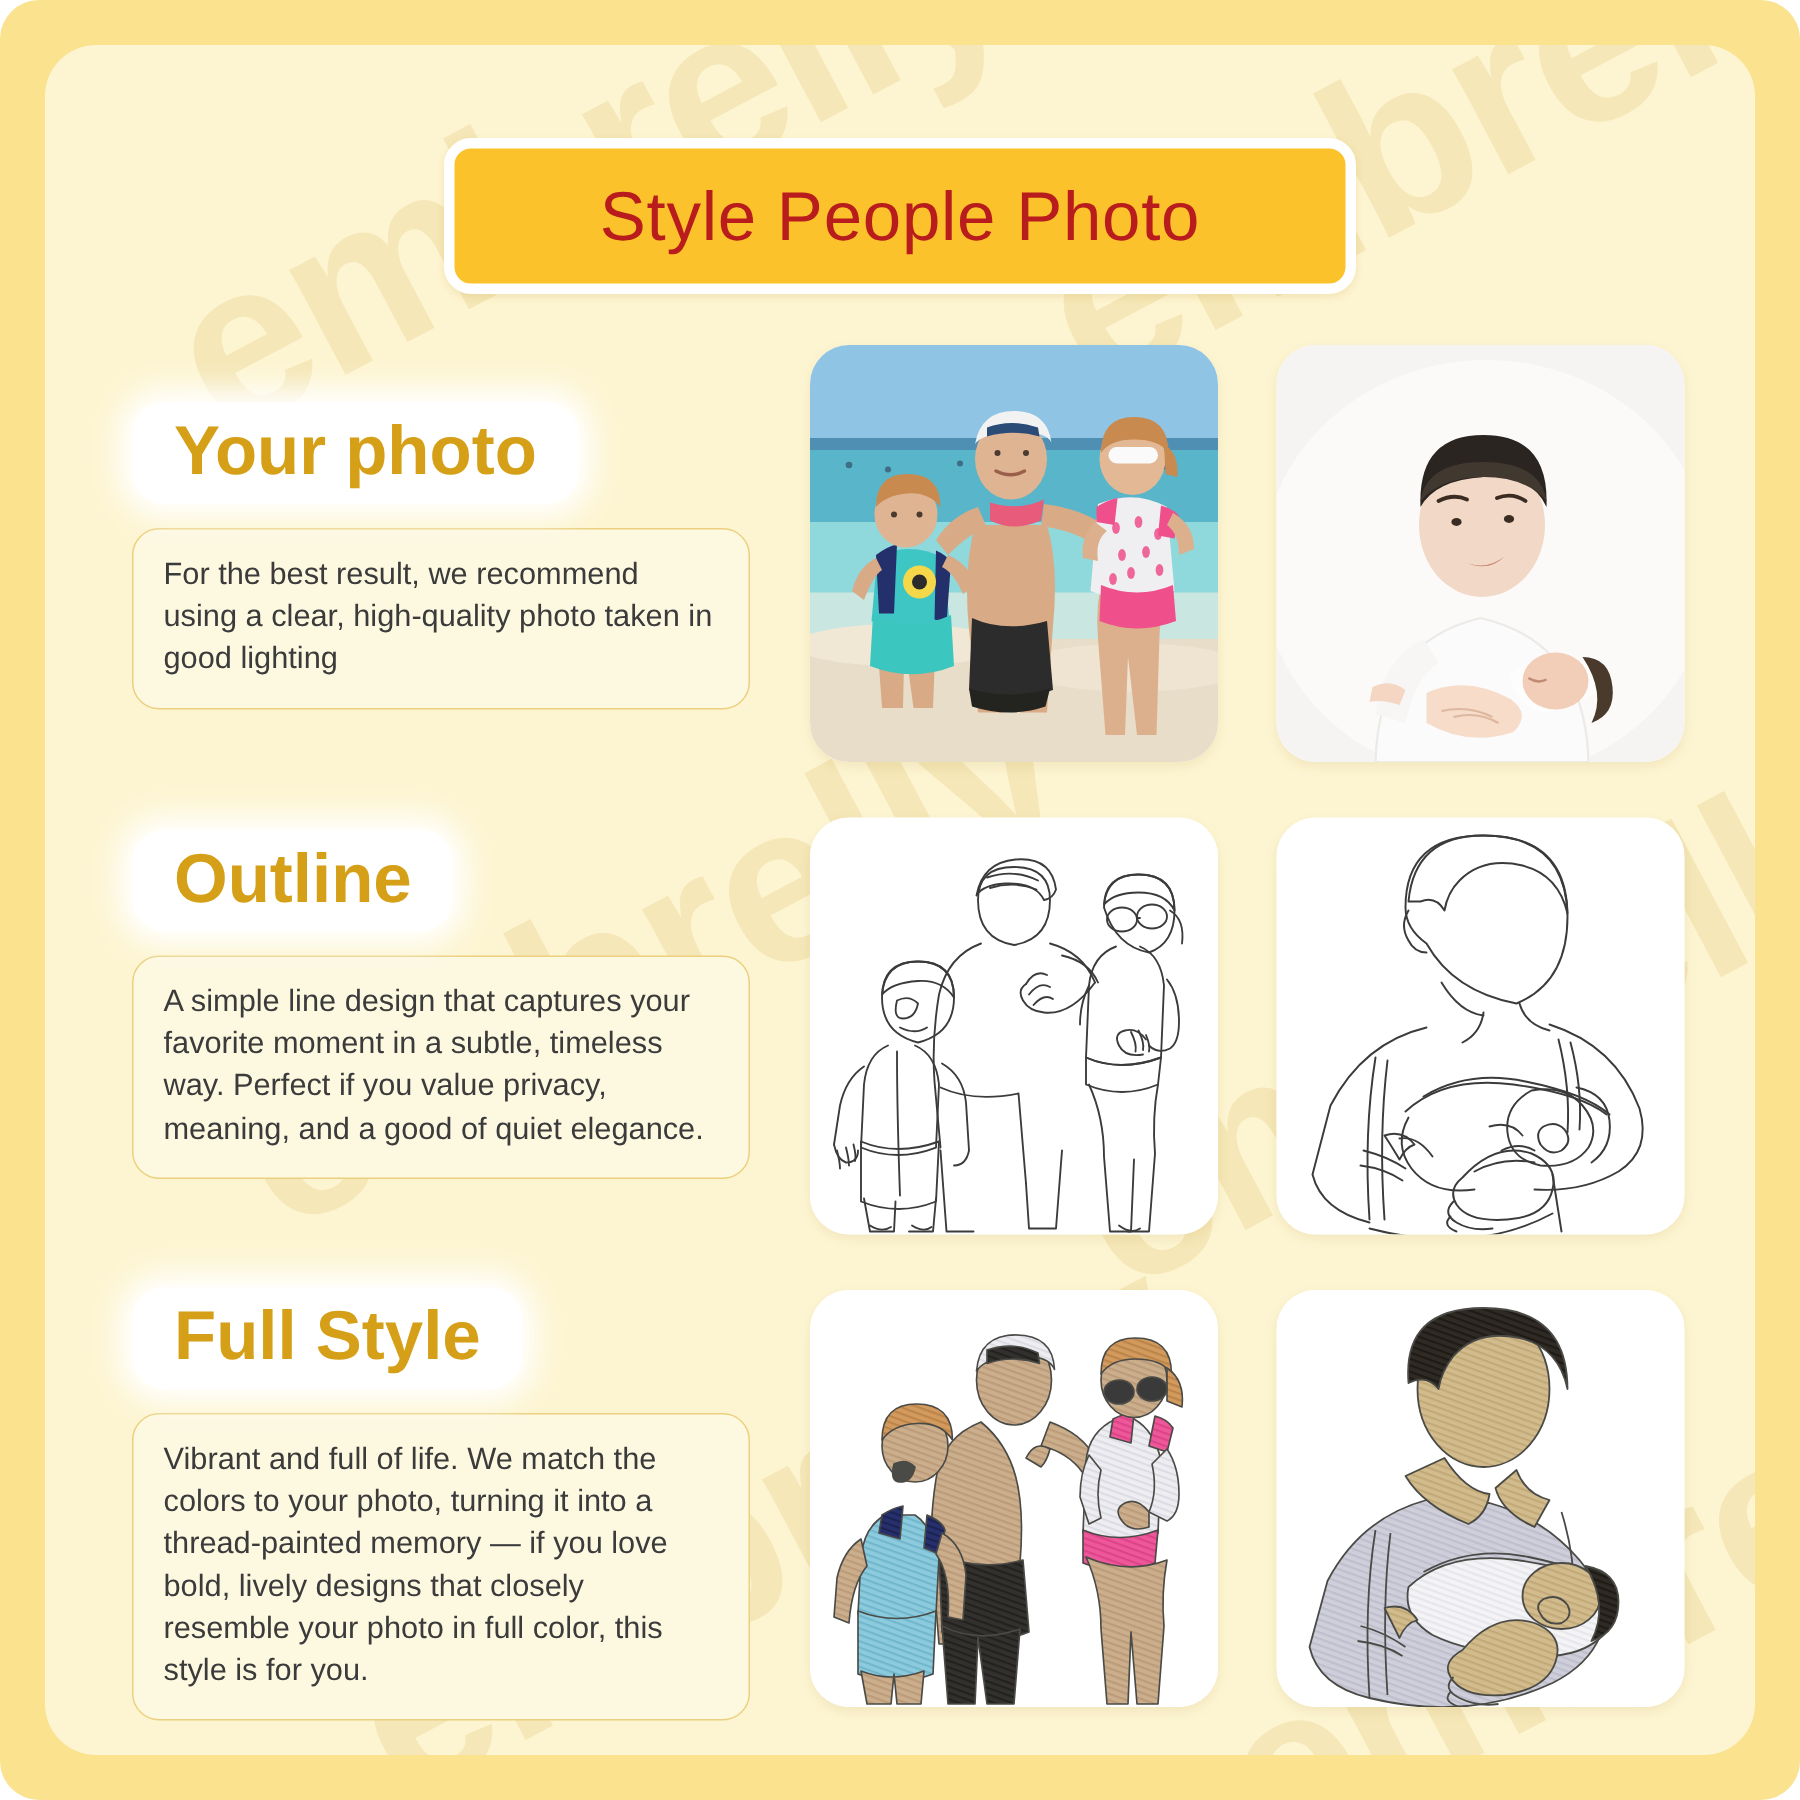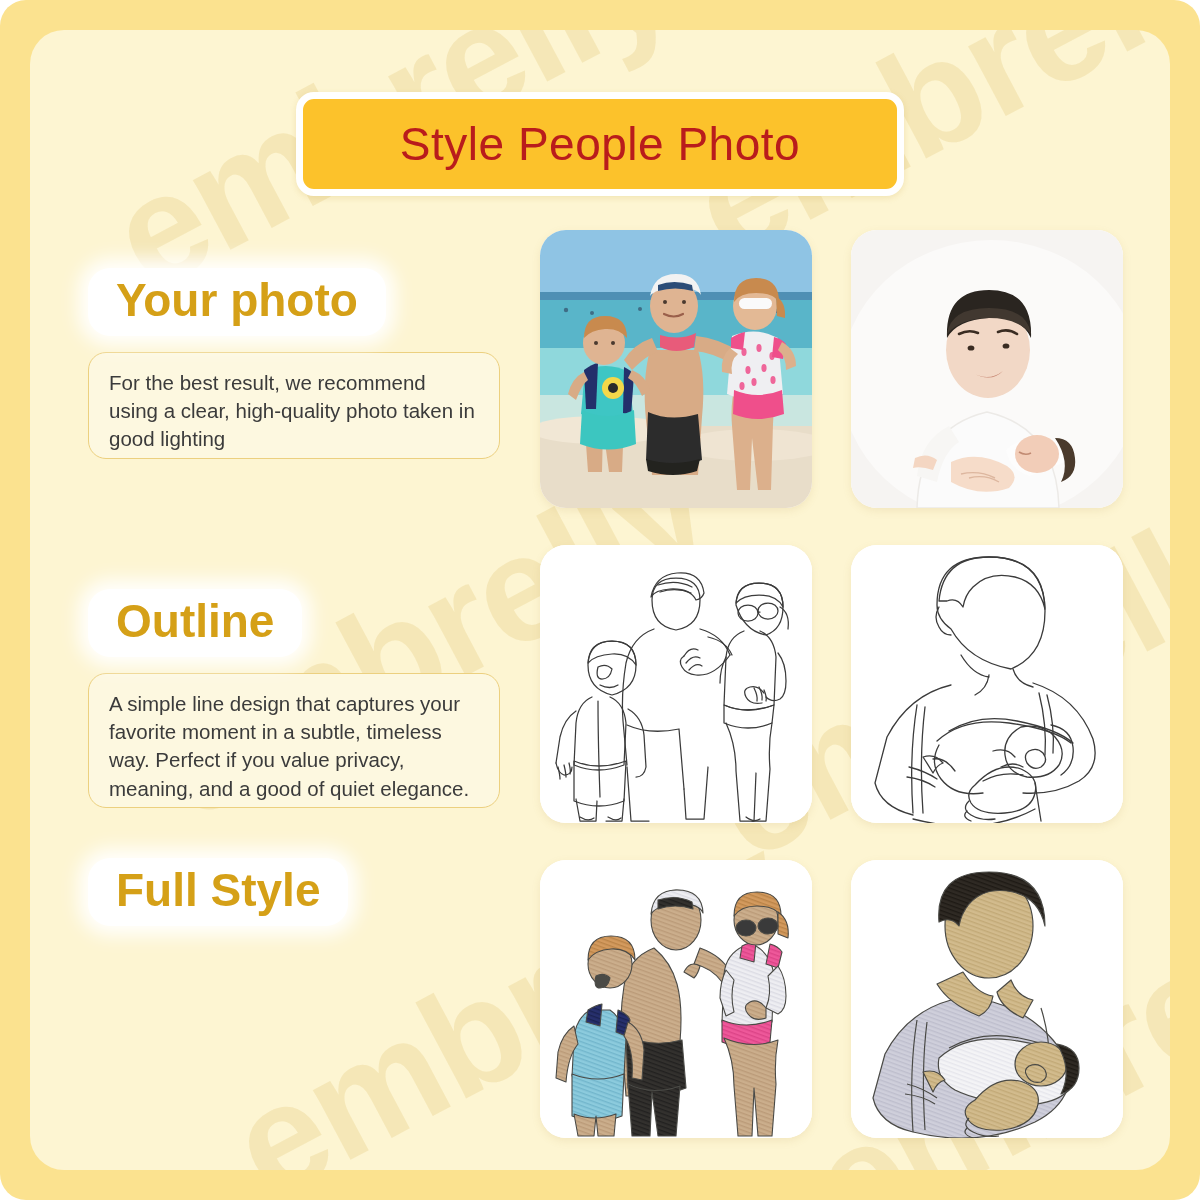--- a/index.html
+++ b/index.html
@@ -55,40 +55,40 @@
     box-shadow:0 2px 6px rgba(190,150,40,0.18);
   }
   .title-text{
     font-size:46px;font-weight:400;color:#b91c1c;
     letter-spacing:0.5px;line-height:1;
   }
 
   
   .section{position:absolute;left:88px;width:412px;}
   .sec-photo{top:268px;}
-  .sec-outline{top:553px;margin-top:36px;}
+  .sec-outline{top:553px;}
   .sec-fullcolor{top:858px;}
 
   .label-pill{
     display:inline-block;
     background:#ffffff;
     border-radius:22px;
     padding:8px 28px 10px 28px;
     box-shadow:0 0 18px 10px rgba(255,255,255,0.92);
   }
   .label-text{
     font-size:46px;font-weight:700;color:#d5a017;line-height:1.08;
     white-space:nowrap;
   }
   .desc-box{
     margin-top:16px;
     background:#fdf8e0;
     border:1.6px solid #ecd07f;
     border-radius:18px;
-    padding:16px 20px 4px 20px;
+    padding:16px 20px 18px 20px;
     box-sizing:border-box;
     width:412px;
   }
   .desc-text{
     font-size:20.5px;line-height:1.38;color:#3b3b3b;
     margin:0;
   }
 
   
   .card{
@@ -140,20 +140,23 @@
       <span class="label-text">Outline</span>
     </div>
     <div class="desc-box">
       <p class="desc-text">A simple line design that captures your favorite moment in a subtle, timeless way. Perfect if you value privacy, meaning, and a good of quiet elegance.</p>
     </div>
   </div>
 
   <div class="section sec-fullcolor">
     <div class="label-pill">
       <span class="label-text">Full Style</span>
+    </div>
+    <div class="desc-box">
+      <p class="desc-text">Vibrant and full of life. We match the colors to your photo, turning it into a thread-painted memory — if you love bold, lively designs that closely resemble your photo in full color, this style is for you.</p>
     </div>
   </div>
 
   <div class="card col-a row-1">
     <svg viewBox="0 0 272 278" preserveAspectRatio="xMidYMid slice">
       <rect x="0" y="0" width="272" height="70" fill="#8fc4e4"></rect>
       <rect x="0" y="62" width="272" height="8" fill="#4f8fb4"></rect>
       <rect x="0" y="70" width="272" height="60" fill="#59b5c9"></rect>
       <rect x="0" y="118" width="272" height="55" fill="#8fd8dc"></rect>
       <rect x="0" y="165" width="272" height="40" fill="#c9e6e0"></rect>

